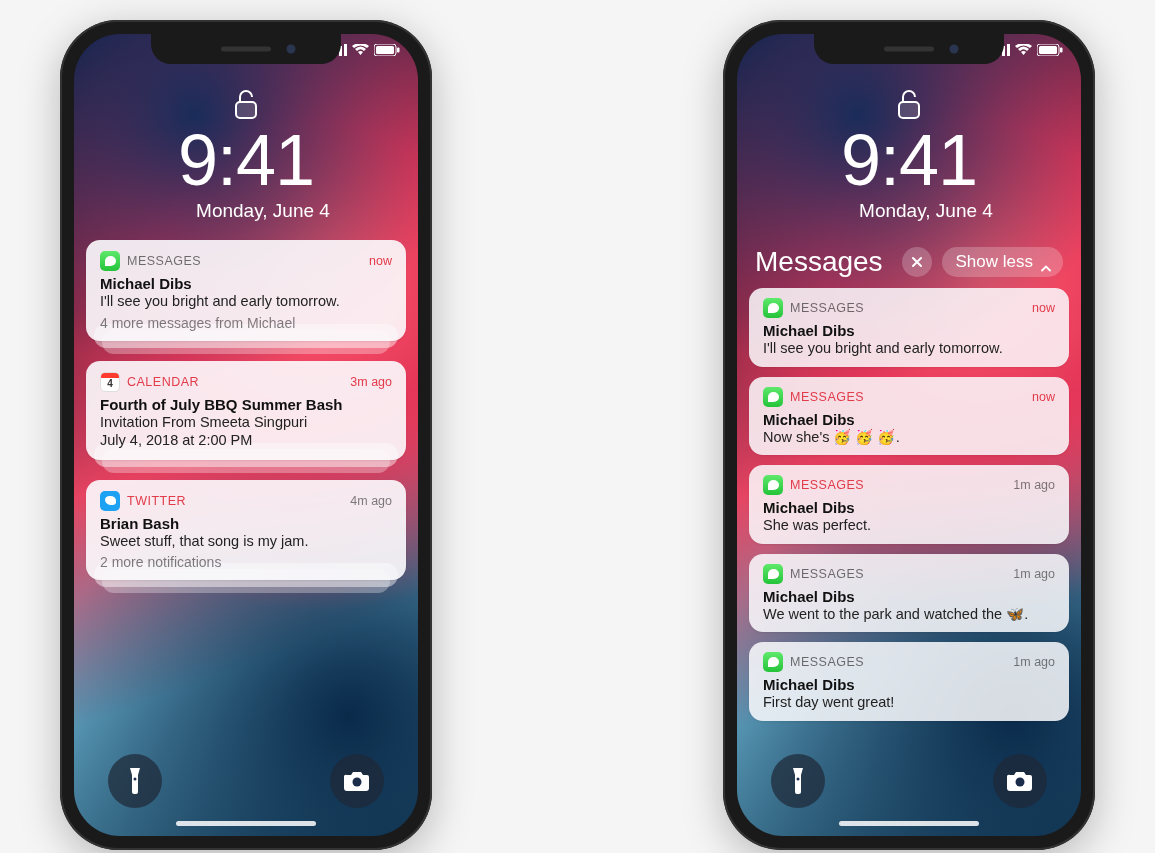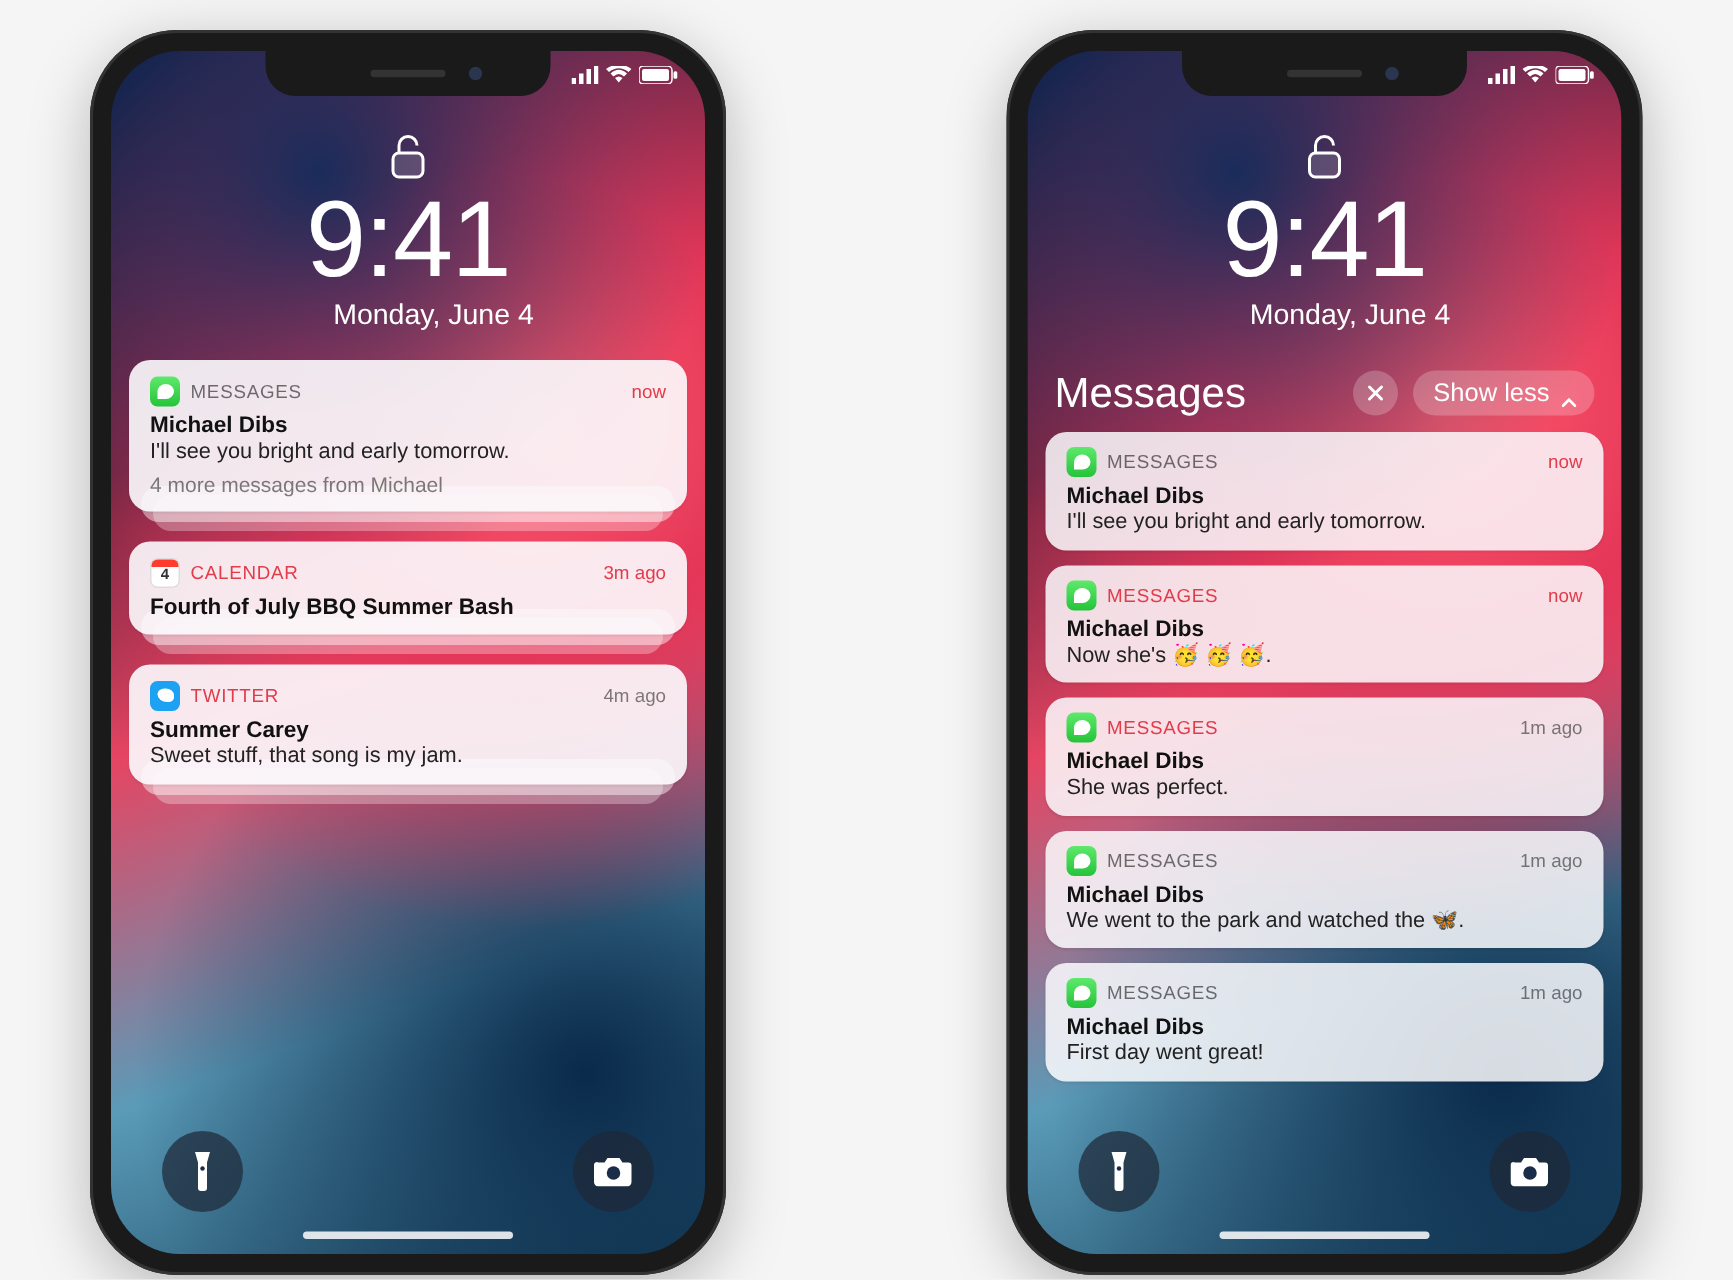--- a/index.html
+++ b/index.html
@@ -8,21 +8,21 @@
     background: #f5f5f5;
     width: 1155px;
     height: 853px;
     display: flex;
     justify-content: space-between;
     align-items: flex-start;
     padding: 20px 60px;
   }
 
   .phone-frame {
-    width: 424px;
+    width: 372px;
     height: 830px;
     background: #1a1a1a;
     border-radius: 58px;
     padding: 14px;
     box-shadow: 0 10px 40px rgba(0,0,0,.25), inset 0 0 0 2px #333;
     position: relative;
   }
   .phone-frame::after{
     content:"";
     position:absolute;
@@ -198,33 +198,36 @@
           <div class="behind"></div>
           <div class="card">
             <div class="card-head">
               <div class="app-icon calendar">
                 <span>4</span>
               </div>
               <span class="app-name red">CALENDAR</span>
               <span class="ts red">3m ago</span>
             </div>
             <div class="sender">Fourth of July BBQ Summer Bash</div>
+            <div class="body" style="white-space: pre-line;">Invitation From Smeeta Singpuri
+July 4, 2018 at 2:00 PM</div>
           </div>
         </div>
         <div class="stack">
           <div class="behind b2"></div>
           <div class="behind"></div>
           <div class="card">
             <div class="card-head">
               <div class="app-icon twitter"></div>
               <span class="app-name red">TWITTER</span>
               <span class="ts">4m ago</span>
             </div>
-            <div class="sender">Summer Carey</div>
+            <div class="sender">Brian Bash</div>
             <div class="body" style="white-space: pre-line;">Sweet stuff, that song is my jam.</div>
+            <div class="more">2 more notifications</div>
           </div>
         </div>
       </div>
 
     <div class="bottom-icons">
       <div class="b-circle">
         <svg width="14" height="26" viewBox="0 0 14 26" fill="#fff">
             <path d="M2 0h10l-2 7v17a2 2 0 0 1-2 2H6a2 2 0 0 1-2-2V7Z"></path>
             <circle cx="7" cy="11" r="1.5" fill="#1a2c4a"></circle>
           </svg>

